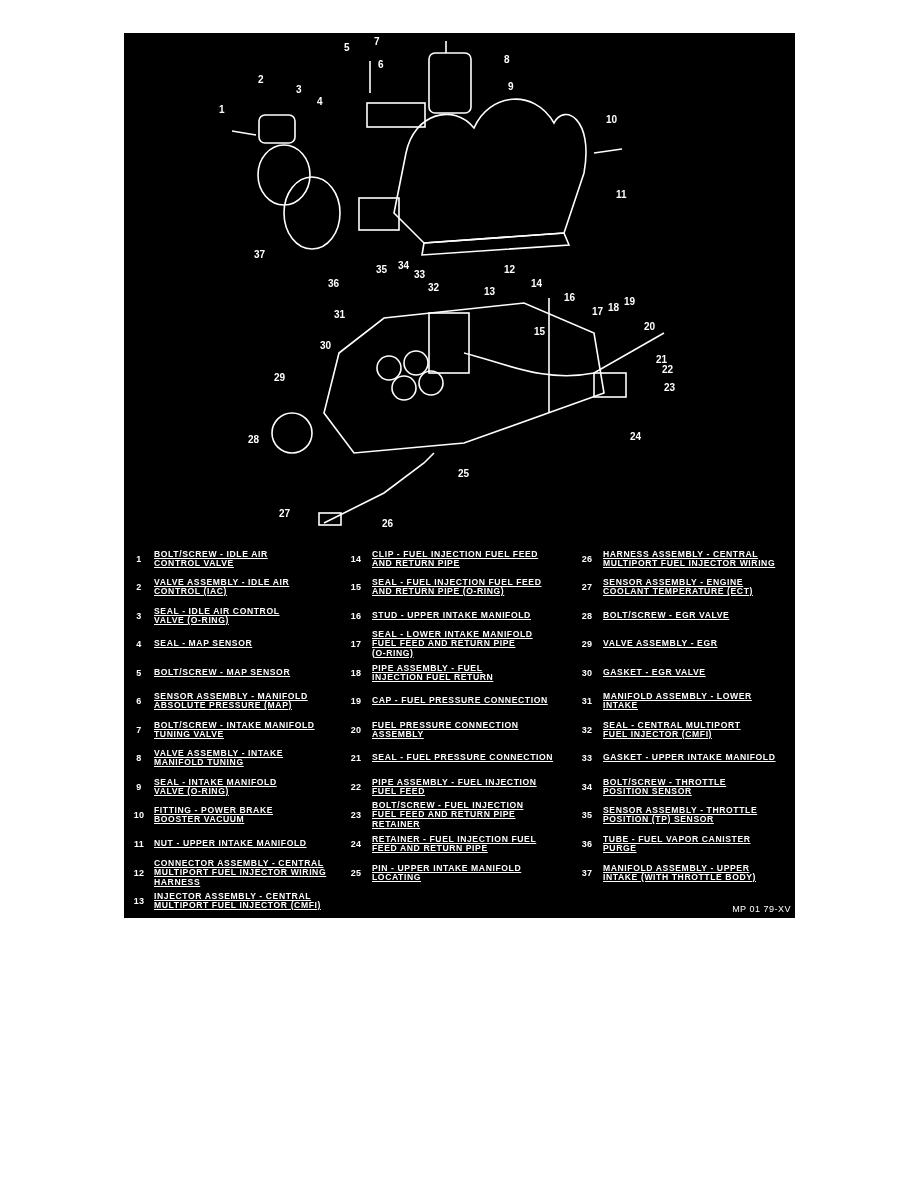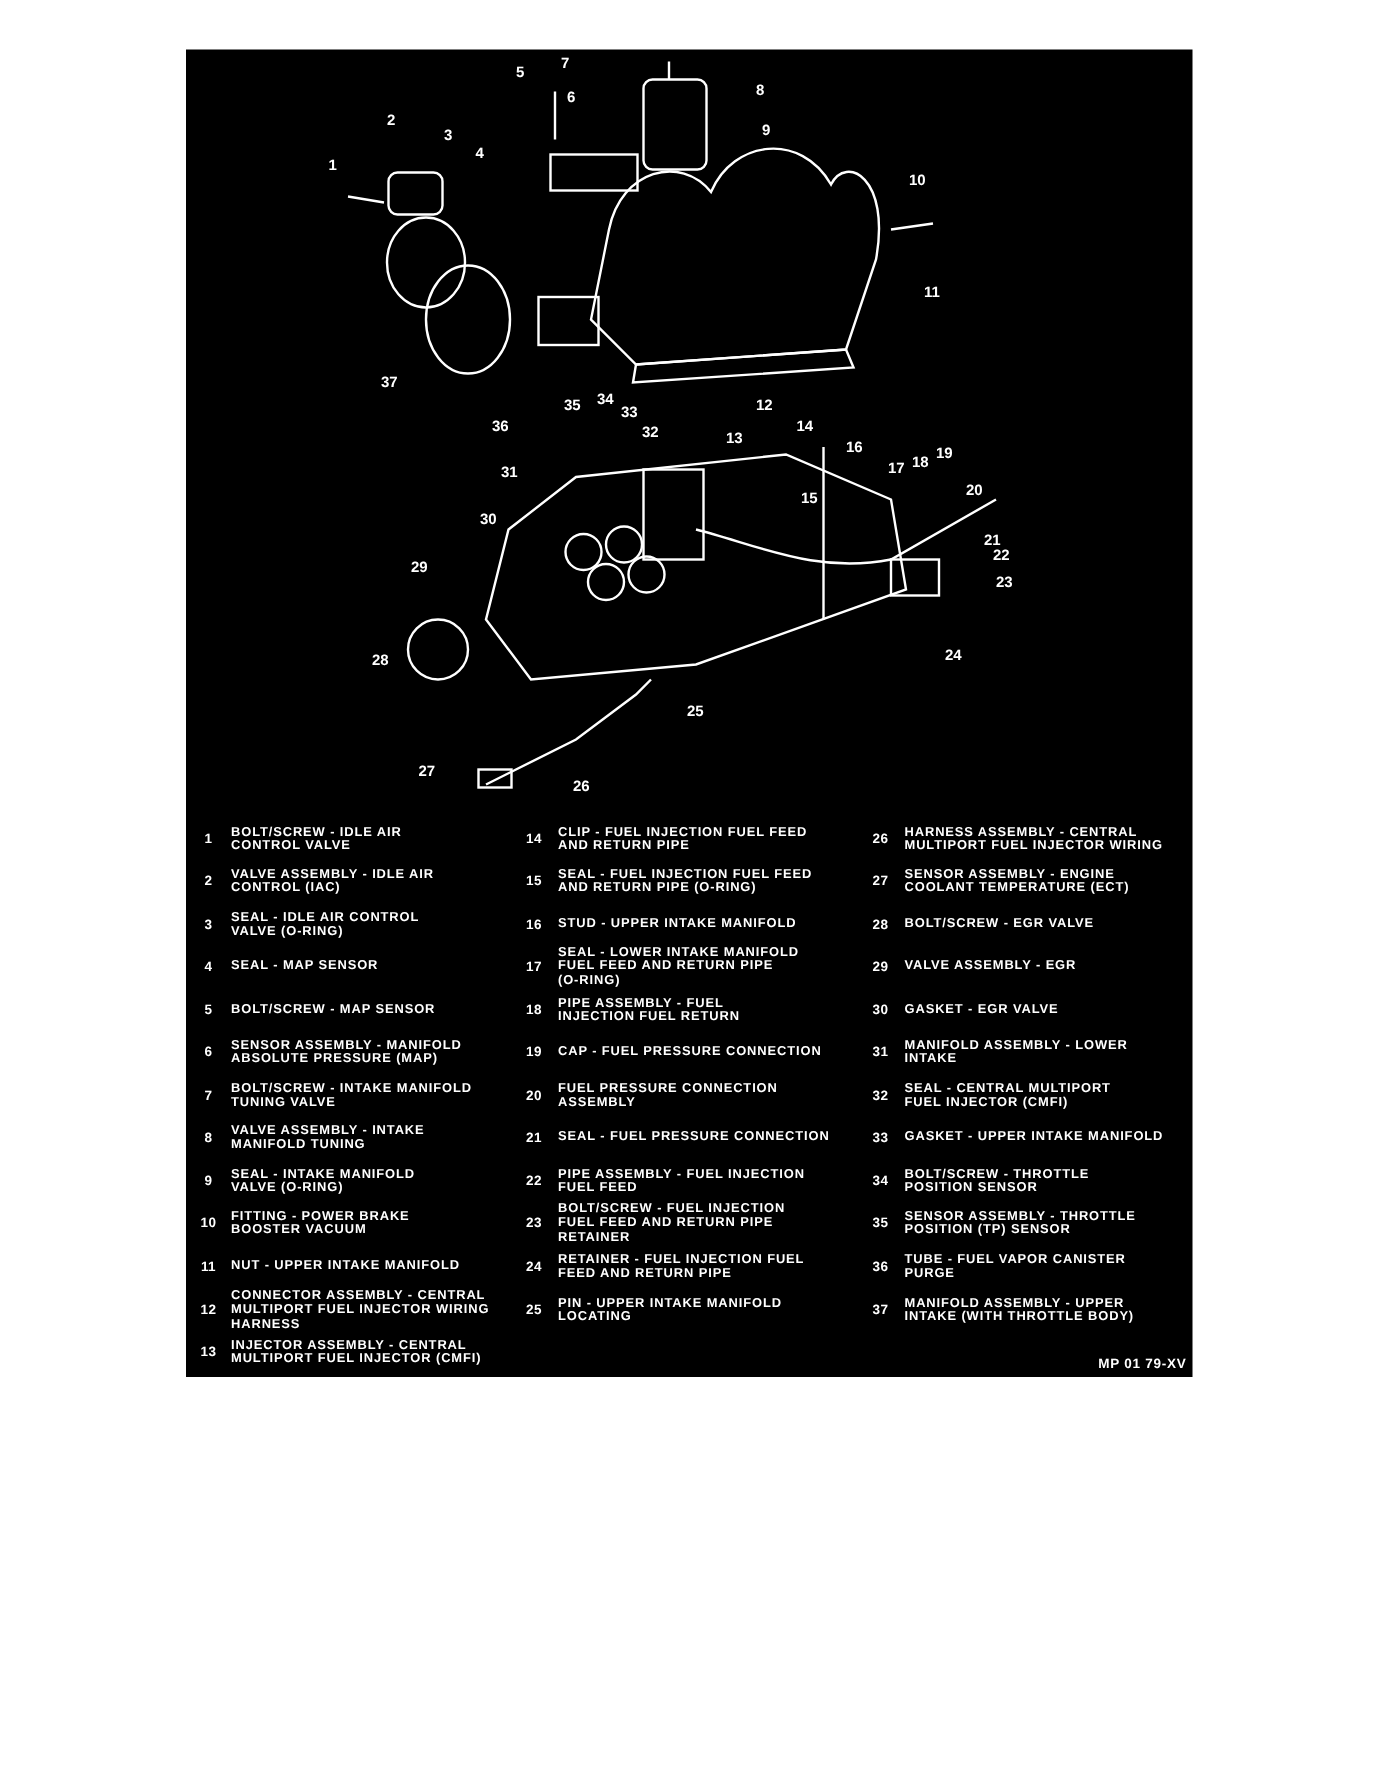--- a/index.html
+++ b/index.html
@@ -14,22 +14,22 @@
     .legend {
       position: absolute; left: 0; top: 512px; width: 671px; height: 370px;
     }
     .col { position: absolute; top: 0; }
     .col.c1 { left: 0; width: 215px; }
     .col.c2 { left: 216px; width: 230px; }
     .col.c3 { left: 447px; width: 224px; }
     .row { position: absolute; left: 0; right: 0; height: 28px; display: flex; align-items: center; }
     .num { width: 30px; text-align: center; font-size: 9px; font-weight: bold; letter-spacing: 0.3px; }
     .c2 .num, .c3 .num { width: 32px; }
-    .desc { flex: 1; font-size: 8.6px; line-height: 9.4px; font-weight: bold; letter-spacing: 0.6px; text-transform: uppercase; white-space: pre-line; }
-    .code { position: absolute; right: 4px; bottom: 4px; font-size: 9px; font-weight: bold; letter-spacing: 0.5px; }
+    .desc { flex: 1; font-size: 8.6px; line-height: 9.4px; font-weight: bold; letter-spacing: 0.6px; text-transform: uppercase; white-space: pre-line; text-decoration: underline; }
+    .code { position: absolute; right: 4px; bottom: 4px; font-size: 9px; font-weight: normal; letter-spacing: 0.5px; }
   </style>
 </head>
 <body>
 
 <div class="panel">
 
   <div class="diagram">
     <svg viewBox="0 0 671 505" fill="none" stroke="#ffffff" stroke-width="1.6">
 
       <path d="M282 120 C290 80, 330 70, 350 95 C365 60, 410 55, 430 90 C440 70, 470 85, 460 140 L440 200 L300 210 L270 180 Z"></path>

